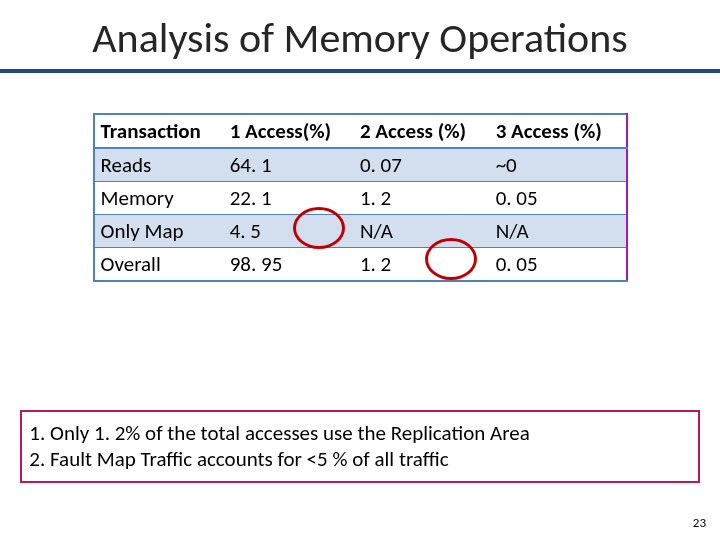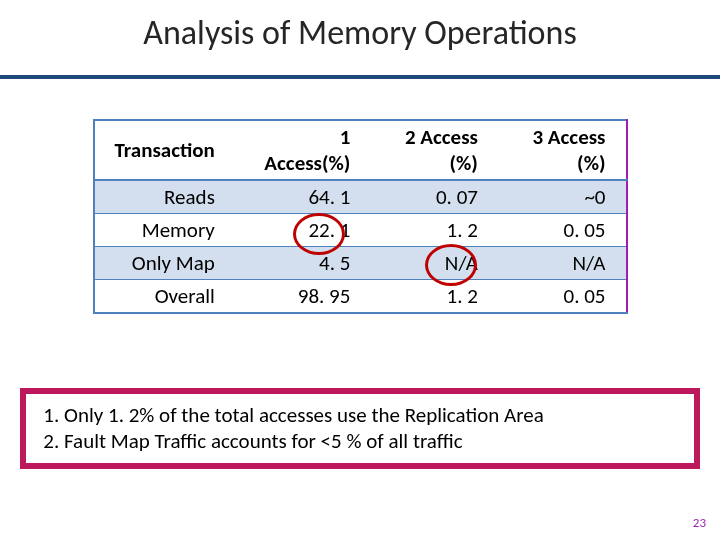--- a/index.html
+++ b/index.html
@@ -1,33 +1,33 @@
 <!DOCTYPE html>
 <html><head>
 <meta charset="utf-8">
 <style>
 html,body{margin:0;padding:0;width:720px;height:540px;font-family:"Calibri","Segoe UI",Arial,sans-serif;color:#000;background:#fff}
 .slide{position:relative;width:720px;height:540px;box-sizing:border-box}
-.title{font-size:34px;text-align:center;padding:12px 0 22px;font-weight:400;color:#262626}
+.title{font-size:42px;text-align:center;padding:12px 0 6px;font-weight:400;color:#262626}
 .rule{height:4px;background:#1f497d;margin:0 0 40px}
 .table-wrap{margin:0 auto;width:535px;position:relative}
 table{border-collapse:collapse;width:100%;font-size:21px}
-th,td{text-align:right;font-weight:400;padding:3px 20px;border-top:1px solid #4f81bd;border-bottom:1px solid #4f81bd}
+th,td{text-align:left;font-weight:400;padding:3px 6px;border-top:1px solid #4f81bd;border-bottom:1px solid #4f81bd}
 th{font-weight:700;border-top:2px solid #4f81bd;border-bottom:2px solid #4f81bd;background:#fff}
 tbody tr:nth-child(odd) td{background:#d3dfee}
 tbody tr:nth-child(even) td{background:#fff}
 tbody tr:last-child td{border-bottom:2px solid #4f81bd}
 td:first-child,th:first-child{border-left:2px solid #4f81bd}
 td:last-child,th:last-child{border-right:2px solid #a21caf}
 .circle{position:absolute;border:3px solid #c00000;border-radius:50%;pointer-events:none}
 .c1{width:46px;height:36px;left:200px;top:94px}
 .c2{width:46px;height:36px;left:332px;top:125px}
-.notes{position:absolute;left:20px;right:20px;top:388px;border:6px solid #be185d;background:#fff;padding:8px 14px;font-size:21px;line-height:1.25}
+.notes{position:absolute;left:20px;right:20px;top:410px;border:2px solid #be185d;background:#fff;padding:8px 4px;font-size:21px;line-height:1.25}
 .notes ol{margin:0;padding-left:24px}
-.page-num{position:absolute;right:14px;bottom:10px;font-size:13px;color:#a21caf}
+.page-num{position:absolute;right:14px;bottom:10px;font-size:13px;color:#000000}
 </style>
 </head>
 <body>
 
 <div class="slide">
   <div class="title">Analysis of Memory Operations</div>
   <div class="rule"></div>
 
   <div class="table-wrap">
     <table>

